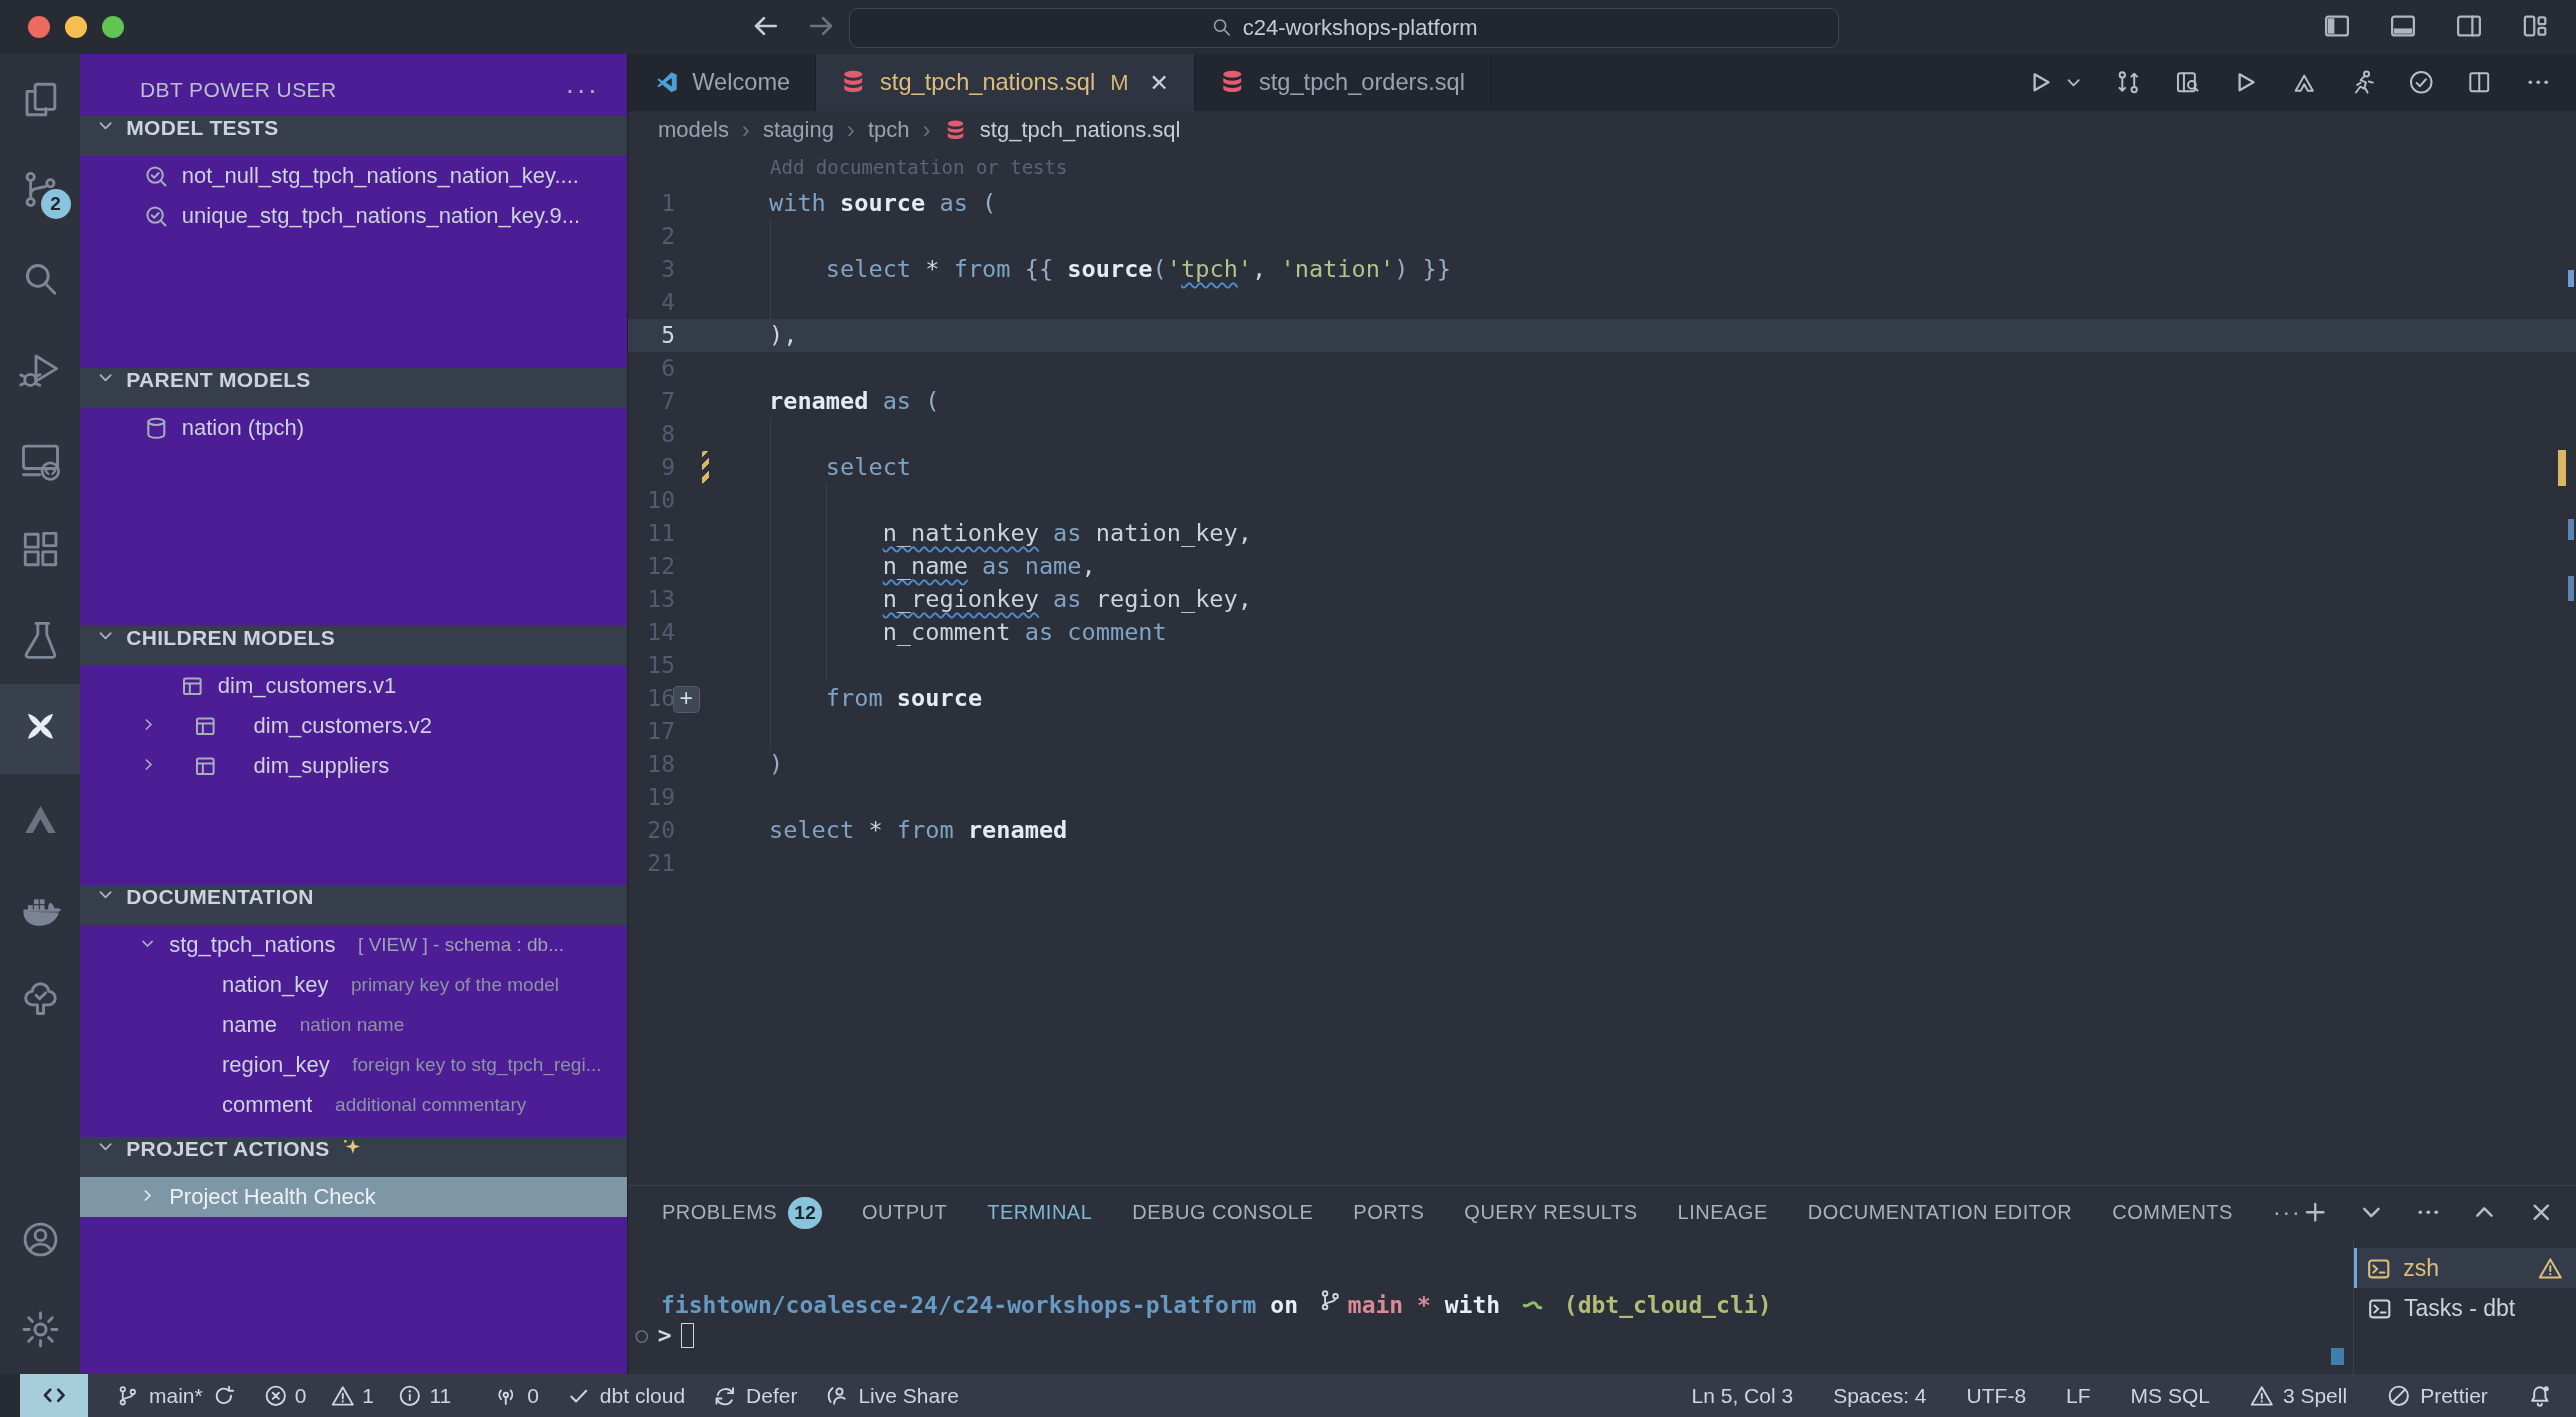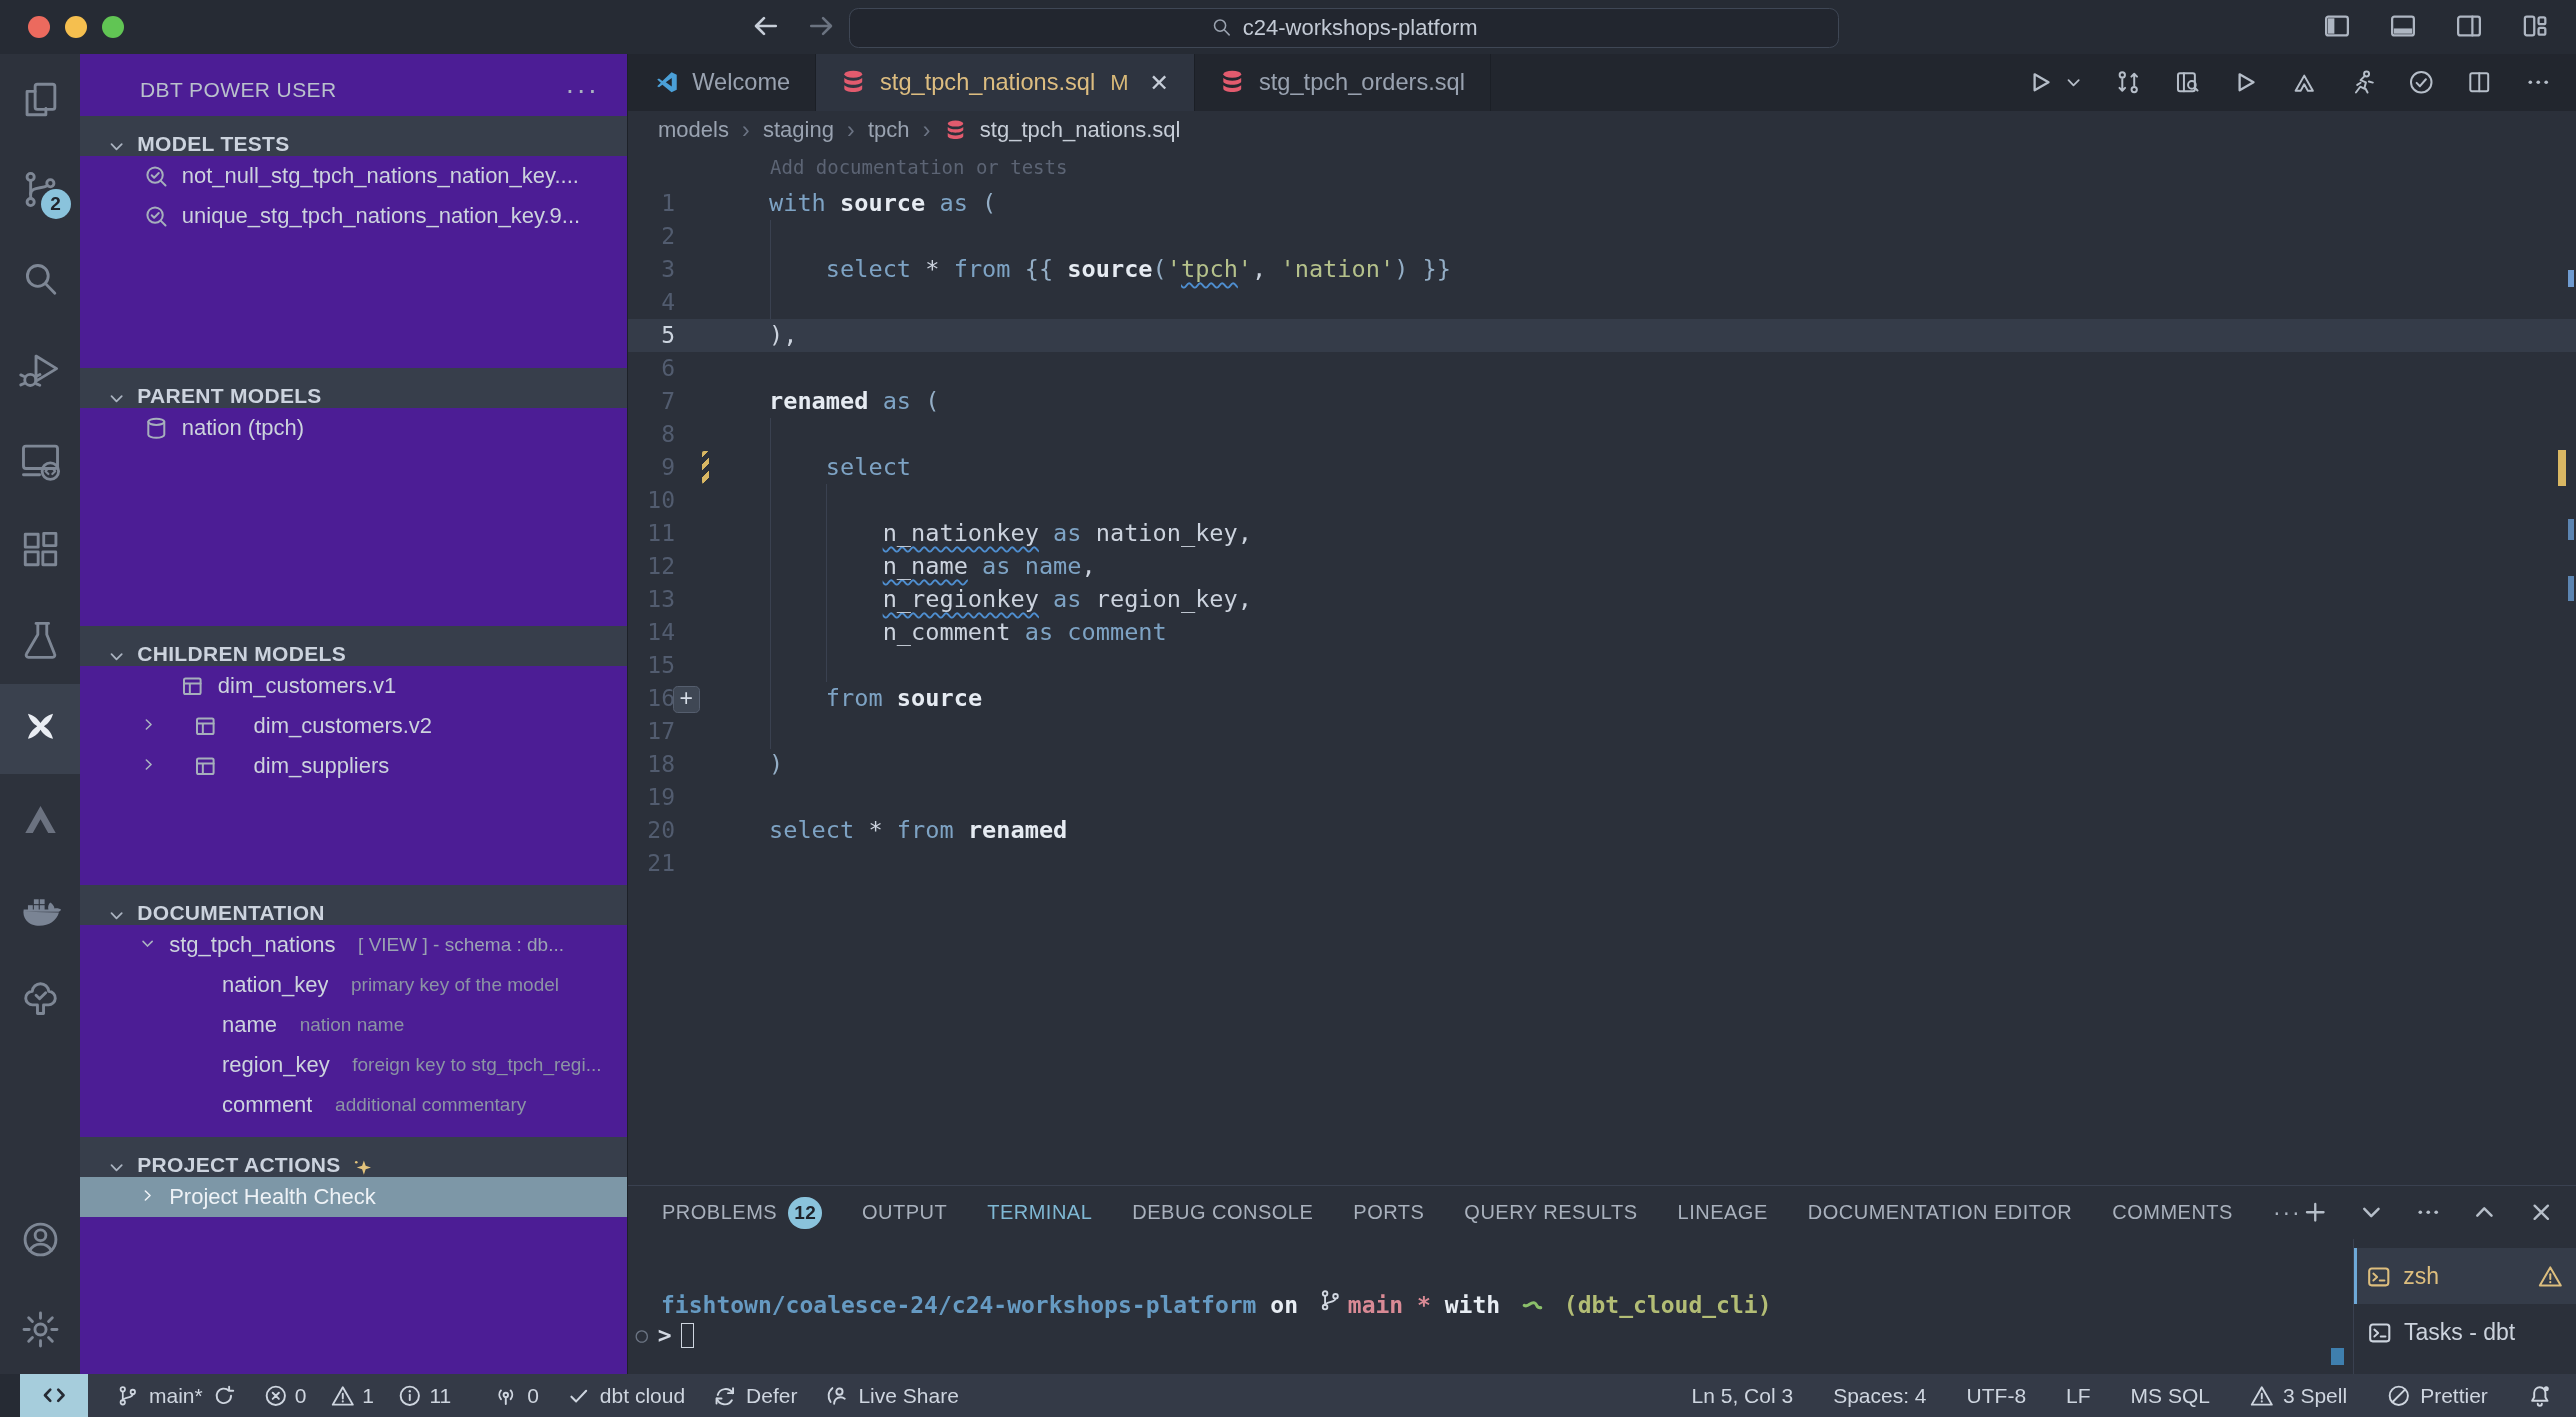--- a/index.html
+++ b/index.html
@@ -40,22 +40,22 @@
     background:#8ac3dc; color:#20252d; font-size:19px; font-weight:bold; display:flex;
     align-items:center; justify-content:center; }
   .ab-spacer { flex:1; }
 
   
   .sidebar { flex:0 0 548px; background:#4c1d95; border-right:0.9px solid #1d2128;
     display:flex; flex-direction:column; overflow:hidden; }
   .sb-header { flex:0 0 62px; display:flex; align-items:center; padding:9.4px 28px 0 60px;
     font-size:21px; color:#b9c1cc; letter-spacing:0.4px; }
   .sb-header .more { margin-left:auto; color:#aab3c0; font-size:28px; letter-spacing:1.9px; }
-  .section-header { height:40px; background:#373e4b; display:flex; align-items:flex-end;
-    padding-left:27px; gap:11.3px; font-size:21px; font-weight:bold; color:#ccd3de; letter-spacing:0.3px; }
+  .section-header { height:40px; background:#373e4b; display:flex; align-items:flex-start;
+    padding-left:16px; gap:11.3px; font-size:21px; font-weight:bold; color:#ccd3de; letter-spacing:0.3px; }
   .section-header .icon svg { width:19px; height:19px; color:#aab3c0; }
   .sparkle svg { width:23px; height:23px; }
   .sb-item { height:40px; display:flex; align-items:center; font-size:22px; color:#ccd3dd;
     padding-left:64px; gap:13.2px; white-space:nowrap; overflow:hidden; }
   .sb-item .icon svg { width:24.6px; height:24.6px; color:#a6afbc; }
   .sb-item .chev svg { width:17px; height:17px; color:#aab3c0; }
   .sb-item.ind1 { padding-left:100px; }
   .sb-item.ind1c { padding-left:60px;gap:36px; }
   .sb-item.ind2 { padding-left:142px; }
   .sb-item.ind0c { padding-left:59px; }
@@ -121,21 +121,21 @@
   .t-cursor-line { padding-left:7.6px; margin-top:1.9px; display:flex; align-items:center; gap:9.4px; }
   .t-path { color:#669ac2; font-weight:bold; }
   .t-bold { color:#e8edf3; font-weight:bold; }
   .t-branch { color:#d98a95; font-weight:bold; }
   .t-venv { color:#b3bd75; font-weight:bold; }
   .t-icon svg { width:24.6px; height:24.6px; vertical-align:-3.8px; }
   .t-circ { color:#6b7483; font-size:21px; }
   .t-gt { color:#d2d8e2; font-weight:bold; }
   .t-cursor { display:inline-block; width:13.2px; height:25.5px; border:1.9px solid #cfd6e0; }
   .term-list { flex:0 0 223px; border-left:0.9px solid #3a4150; padding-top:9.4px; }
-  .tl-row { height:56px; display:flex; align-items:center; gap:11.3px; padding:0 13.2px; font-size:23px; color:#ccd3dd; }
+  .tl-row { height:40px; display:flex; align-items:center; gap:11.3px; padding:0 13.2px; font-size:23px; color:#ccd3dd; }
   .tl-row .icon svg { width:25.5px; height:25.5px; }
   .tl-row.active { background:#353c49; border-left:3.8px solid #6ea9d8; padding-left:9.4px; color:#ddbe7e; }
   .tl-row.active .icon { color:#ddbe7e; }
   .tl-row .warn { margin-left:auto; color:#ddbe7e; }
   .tl-row .warn svg { width:24.6px; height:24.6px; }
   .blue-dot { position:absolute; right:232px; bottom:9.4px; width:13.2px; height:17px; background:#3f7fae; }
 
   
   .statusbar { flex:0 0 43px; background:#343a47; display:flex; align-items:center;
     color:#ced5df; font-size:21px;margin-left:20px; }

